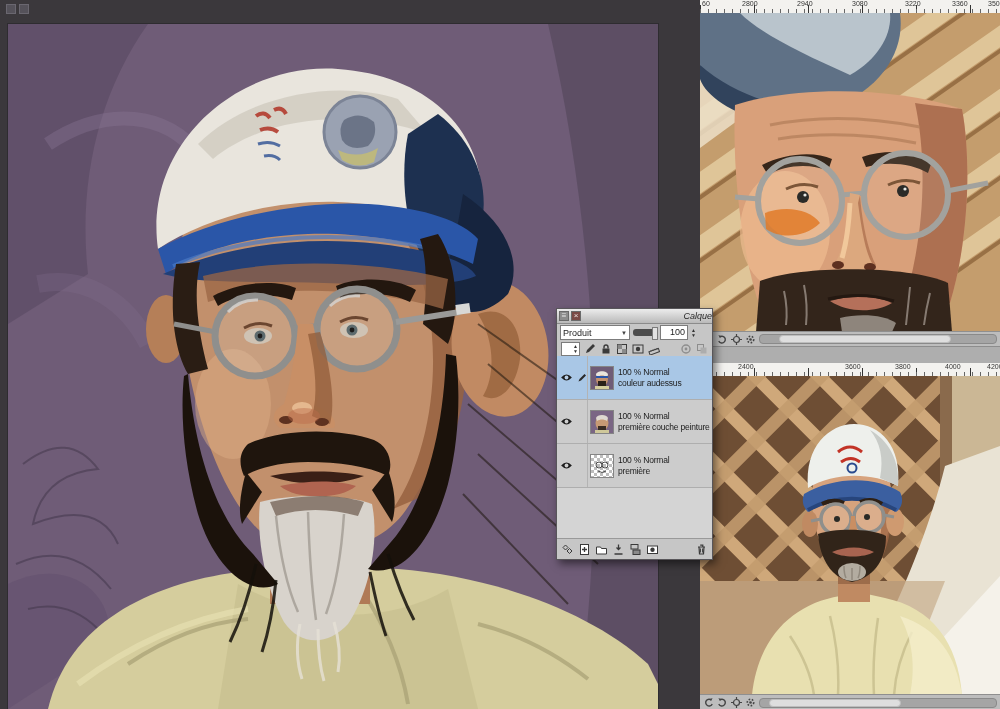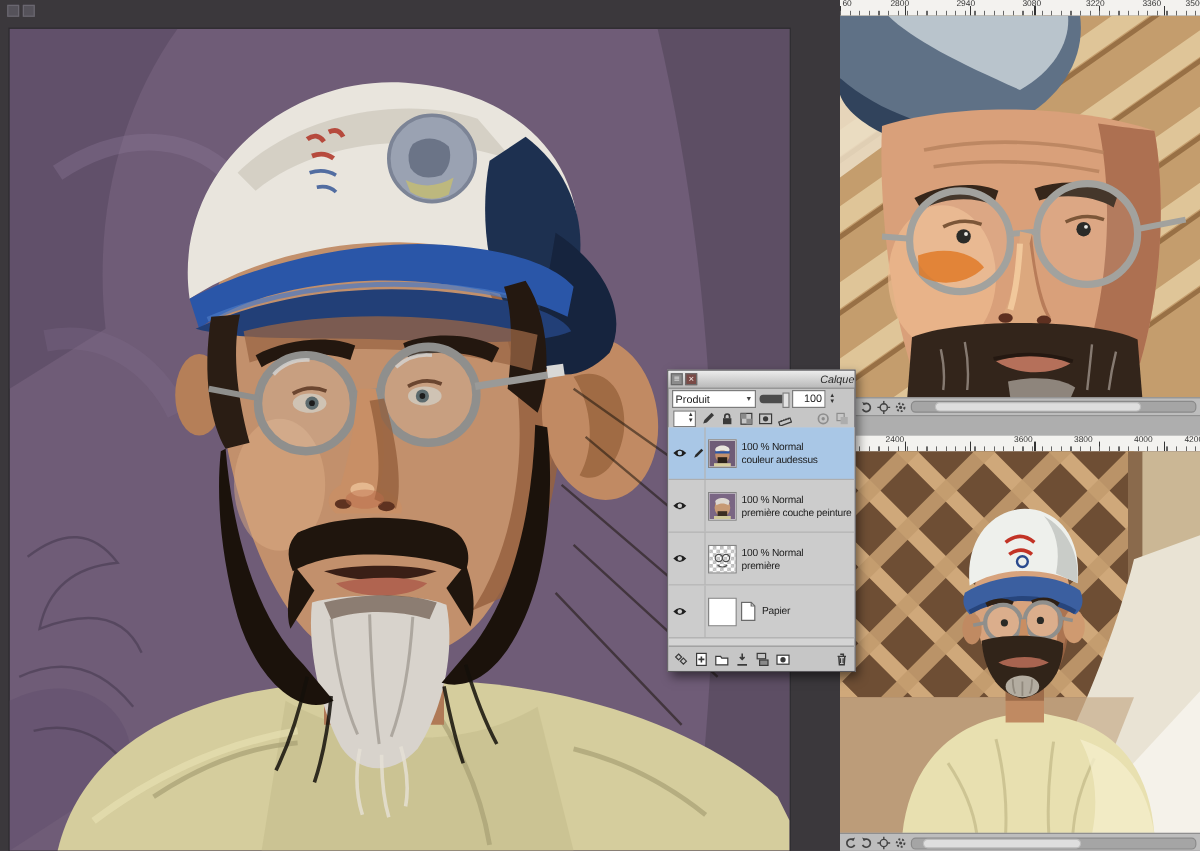--- a/index.html
+++ b/index.html
@@ -555,40 +555,20 @@
                 <path d="M7 16q4 3 8 0"></path>
               </g>
             </svg>
         </span>
         <span class="ltxt">
           <div class="info">100 % Normal</div>
           <div class="name">première</div>
         </span>
       </div>
 
-      <div class="lrow single">
-        <span class="eye-btn">
-          <svg viewBox="0 0 14 10">
-              <path d="M1 5Q7-1.5 13 5 7 11.5 1 5Z" fill="#1e1e1e"></path>
-              <circle cx="7" cy="5" r="2.1" fill="#cfcfcf"></circle>
-            </svg>
-        </span>
-        <span class="stat"></span>
-        <span class="thumb"></span>
-        <span class="paper-ico">
-          <svg viewBox="0 0 15 17">
-              <path d="M2 1h8l3 3v12H2Z" fill="#fff" stroke="#6a6a6a"></path>
-              <path d="M10 1v3h3" fill="none" stroke="#6a6a6a"></path>
-            </svg>
-        </span>
-        <span class="ltxt">
-
-          <div class="name">Papier</div>
-        </span>
-      </div>
 
     </div>
 
     <div class="p-bottombar">
       <span class="bb">
         <svg viewBox="0 0 13 13">
             <path d="M4.5 2l2.5 2.5L4.5 7 2 4.5Z M8.5 5.5L11 8l-2.5 2.5L6 8Z" fill="none" stroke="#3a3a3a"></path>
           </svg>
       </span>
       <span class="bb">

